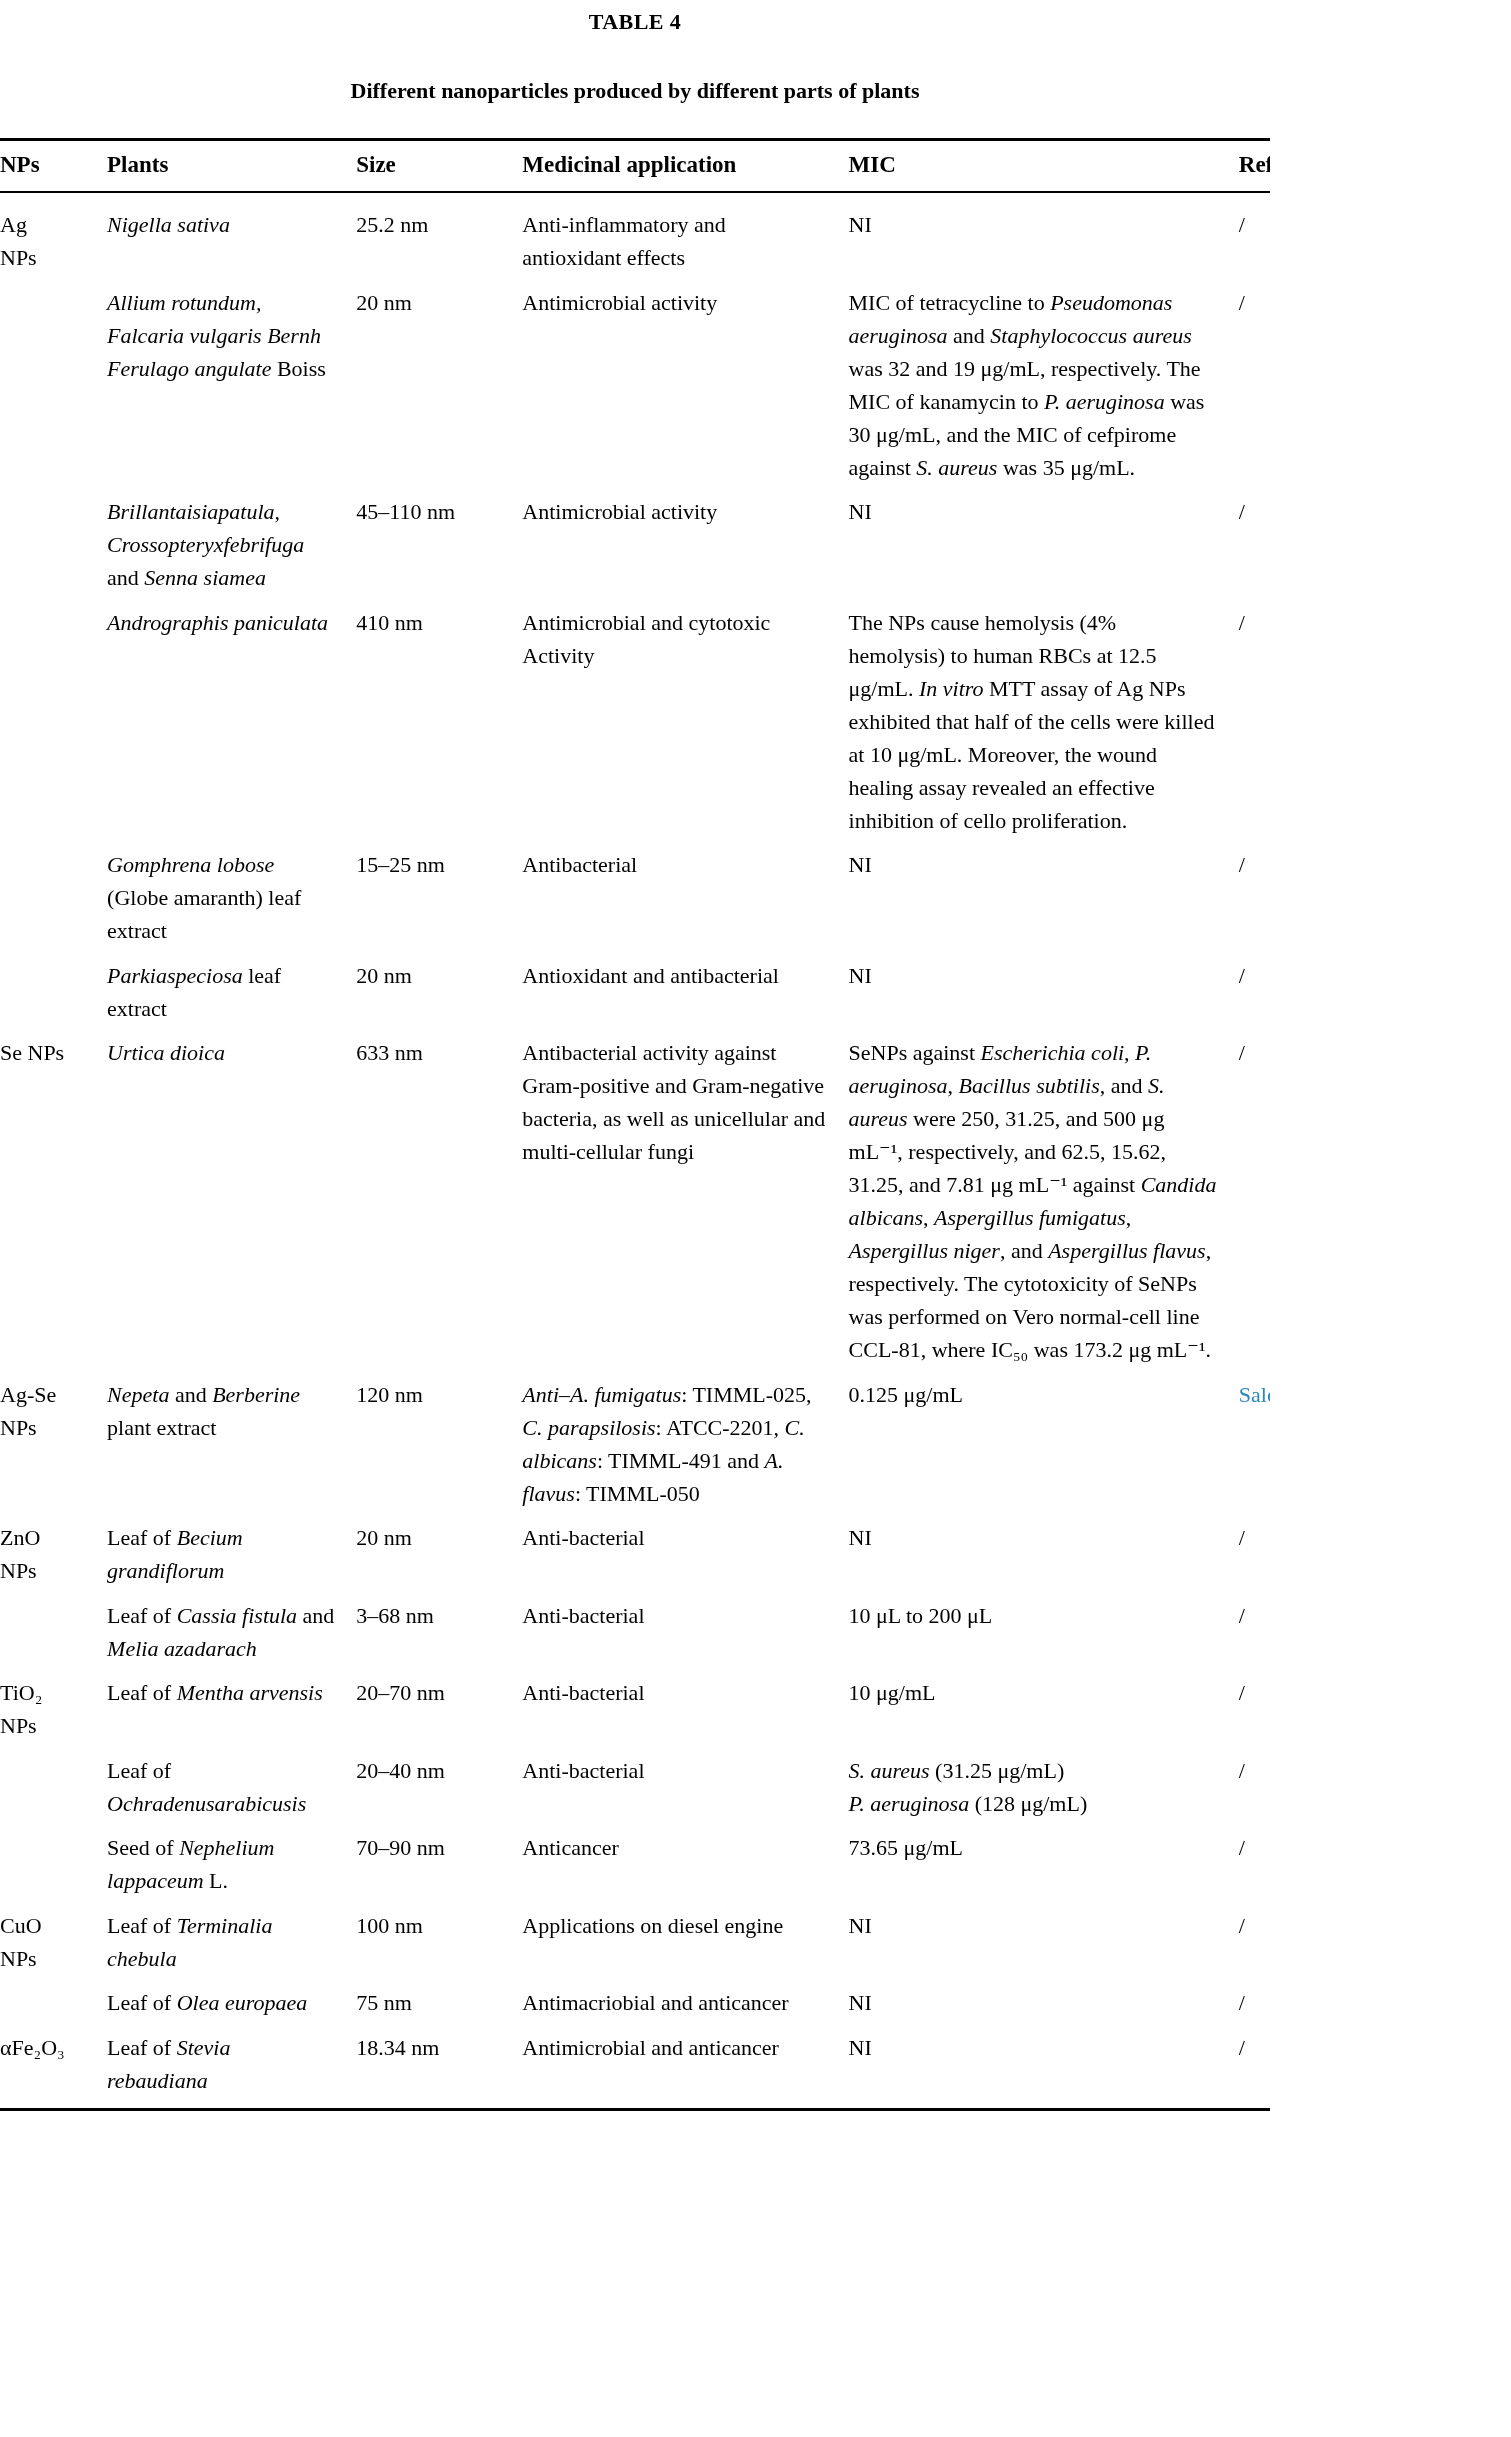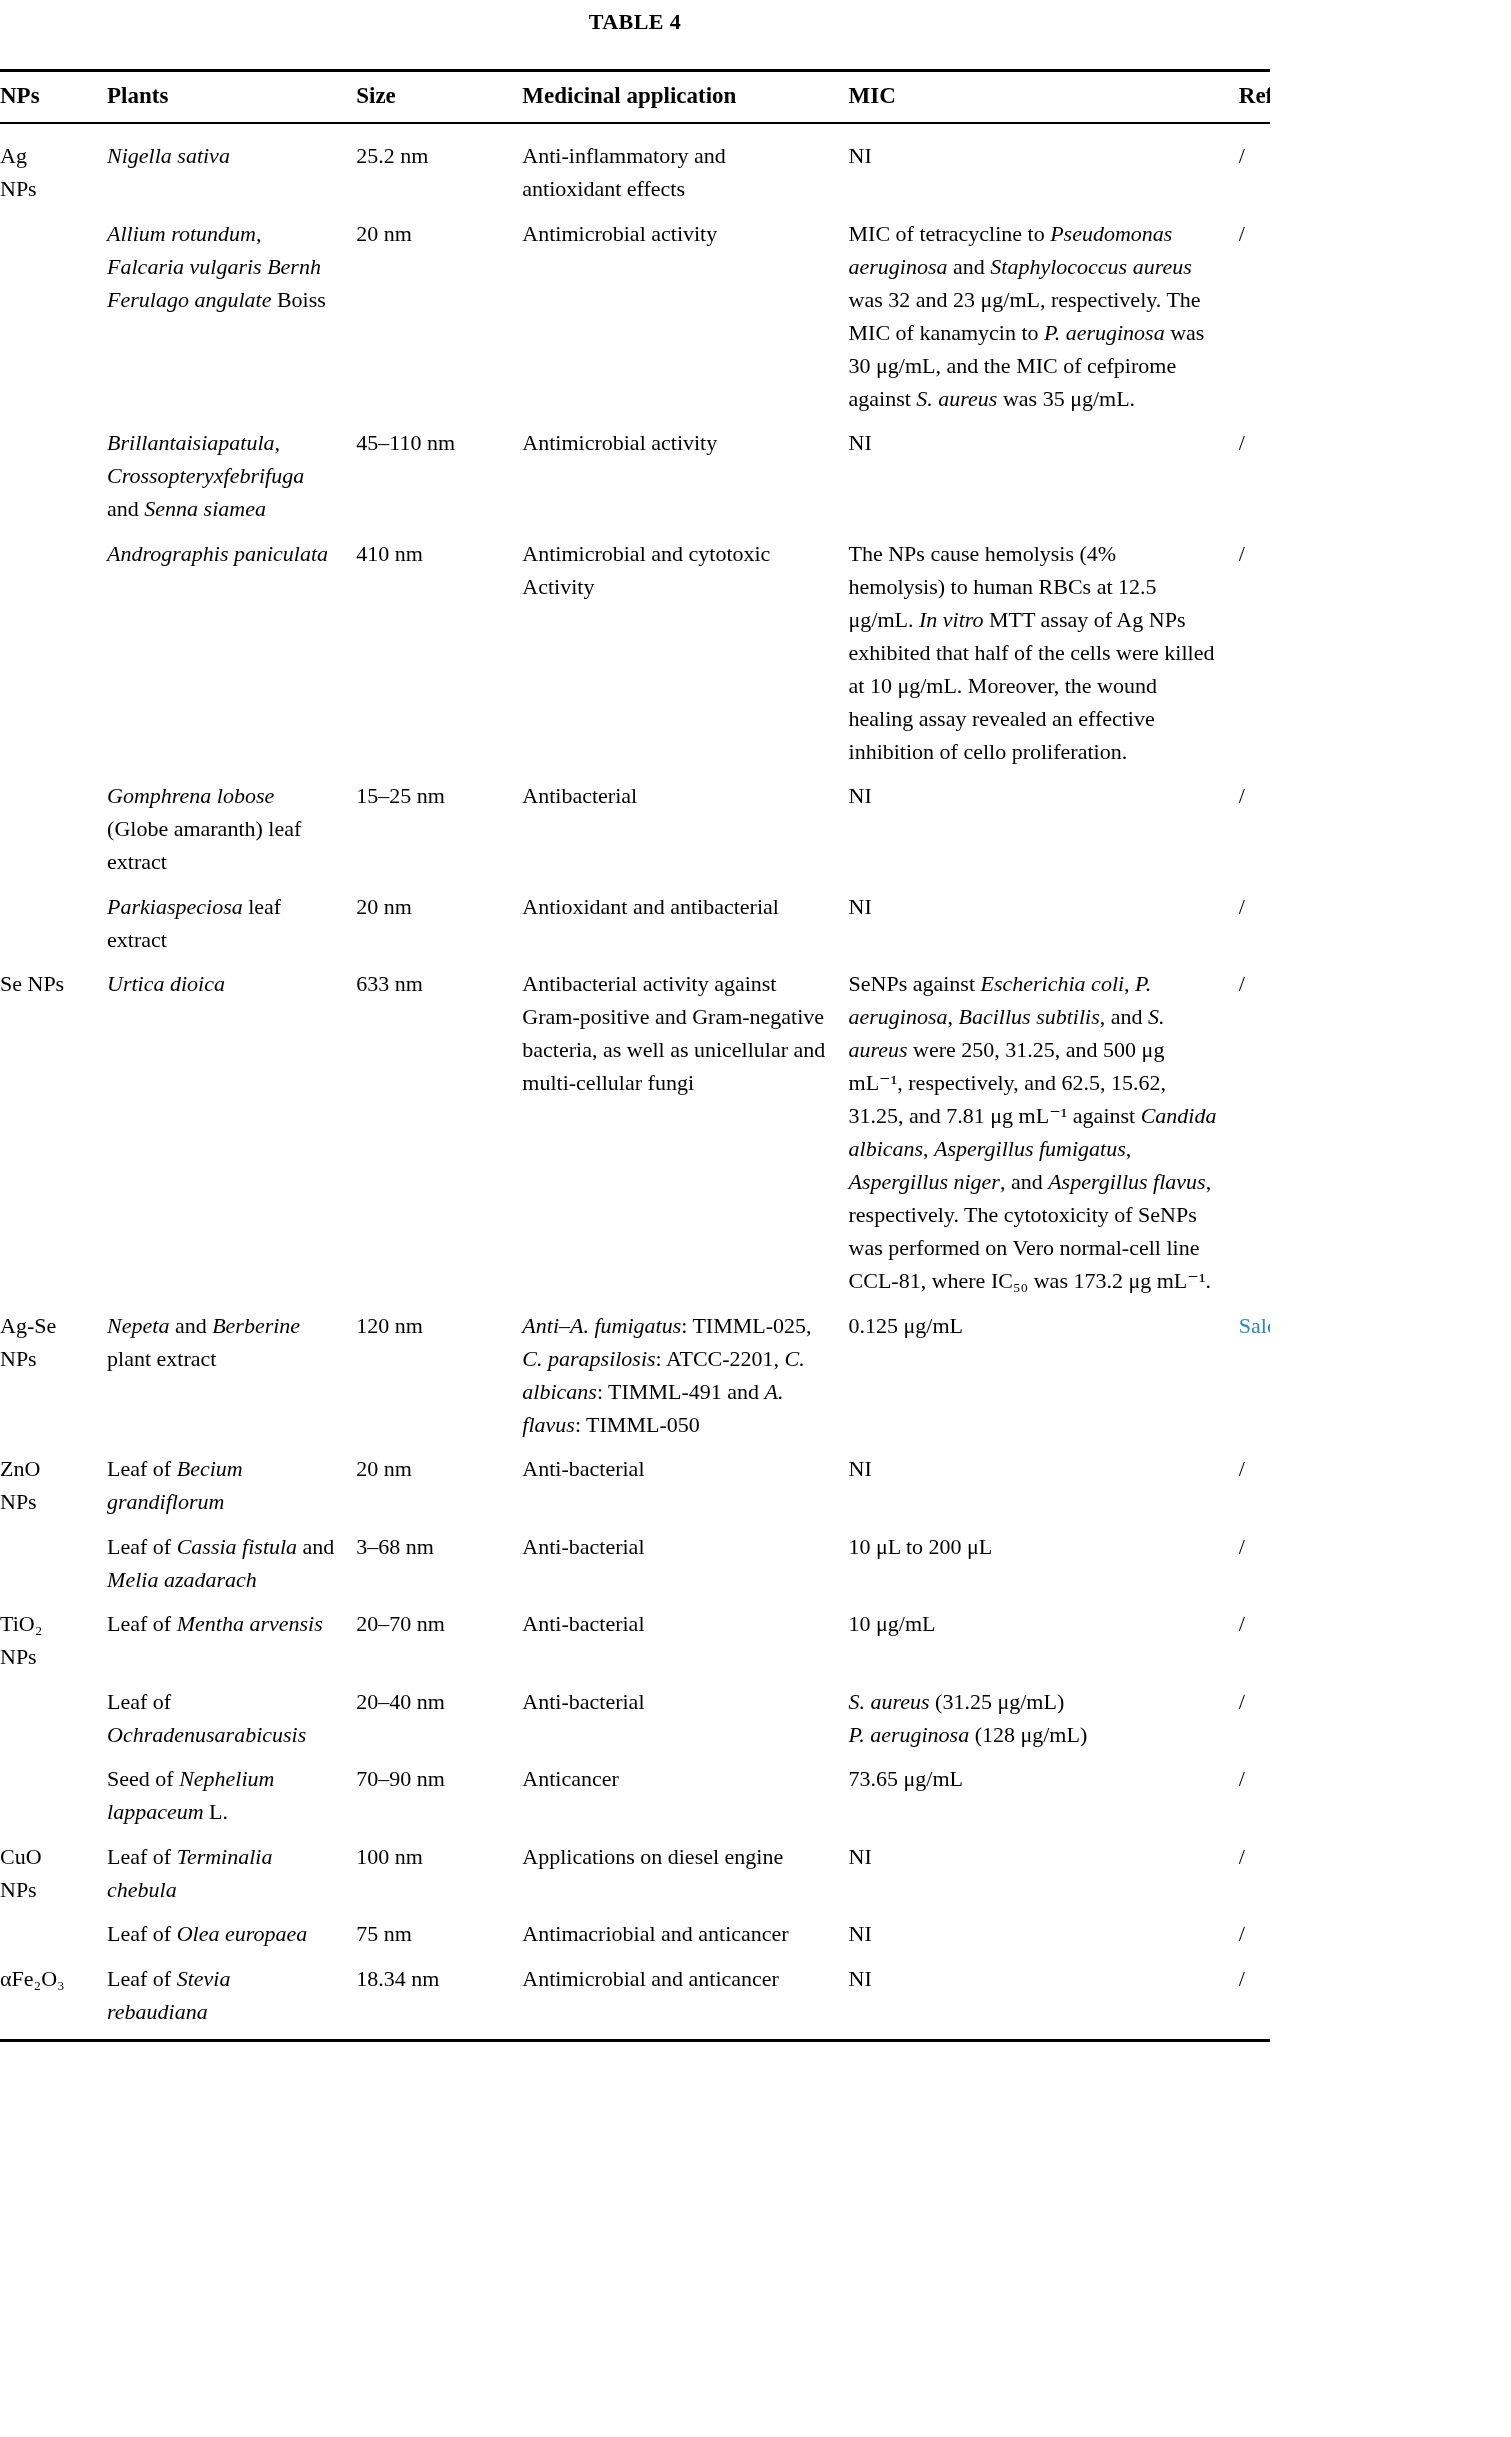--- a/index.html
+++ b/index.html
@@ -54,20 +54,21 @@
   .it { font-style: italic; }
   .lnk { color: var(--link-color); }
 </style>
 </head>
 <body>
 
 <div class="page">
 
   <div class="table-label">TABLE 4</div>
 
+  <div class="table-caption">Different nanoparticles produced by different parts of plants</div>
 
   <table class="nps-table">
     <colgroup>
       <col style="width:107px">
       <col style="width:249px">
       <col style="width:166px">
       <col style="width:326px">
       <col style="width:390px">
       <col style="width:256px">
     </colgroup>
@@ -90,21 +91,21 @@
     <td><span>NI</span></td>
     <td>/</td>
   </tr>
 
 
   <tr>
     <td></td>
     <td><span class="it">Allium rotundum, Falcaria vulgaris Bernh Ferulago angulate</span><span> Boiss</span></td>
     <td>20 nm</td>
     <td><span>Antimicrobial activity</span></td>
-    <td><span>MIC of tetracycline to </span><span class="it">Pseudomonas aeruginosa</span><span> and </span><span class="it">Staphylococcus aureus</span><span> was 32 and 23 μg/mL, respectively. The MIC of kanamycin to </span><span class="it">P. aeruginosa</span><span> was 30 μg/mL, and the MIC of cefpirome against </span><span class="it">S. aureus</span><span> was 35 μg/mL.</span></td>
+    <td><span>MIC of tetracycline to </span><span class="it">Pseudomonas aeruginosa</span><span> and </span><span class="it">Staphylococcus aureus</span><span> was 32 and 19 μg/mL, respectively. The MIC of kanamycin to </span><span class="it">P. aeruginosa</span><span> was 30 μg/mL, and the MIC of cefpirome against </span><span class="it">S. aureus</span><span> was 35 μg/mL.</span></td>
     <td>/</td>
   </tr>
 
   <tr>
     <td></td>
     <td><span class="it">Brillantaisiapatula, Crossopteryxfebrifuga</span><span> and </span><span class="it">Senna siamea</span></td>
     <td>45–110 nm</td>
     <td><span>Antimicrobial activity</span></td>
     <td><span>NI</span></td>
     <td>/</td>

